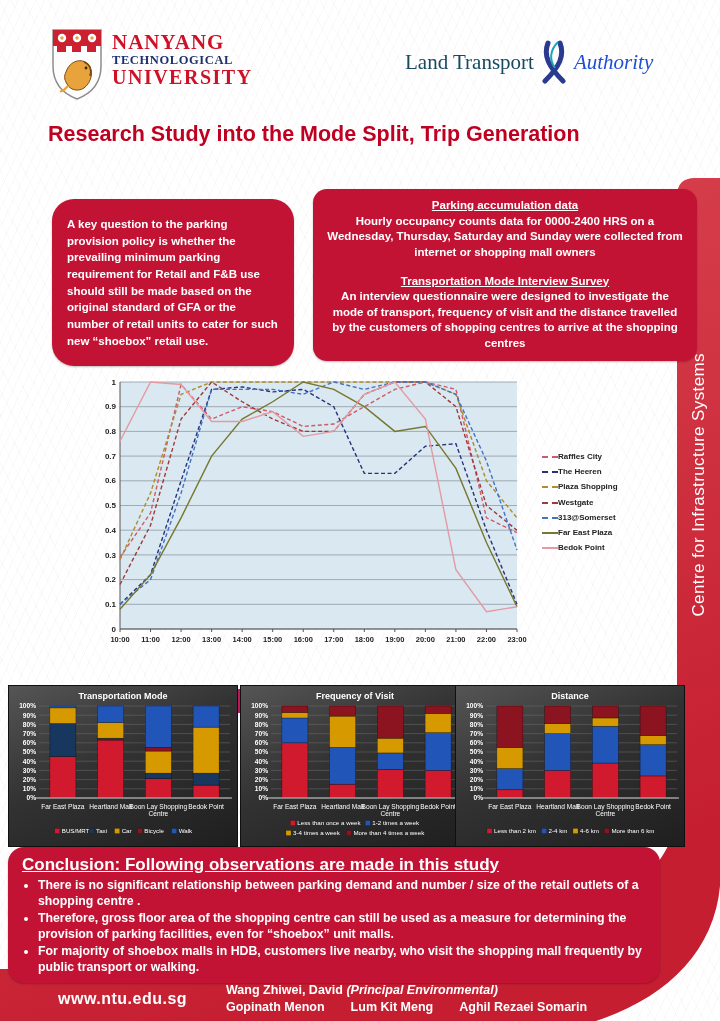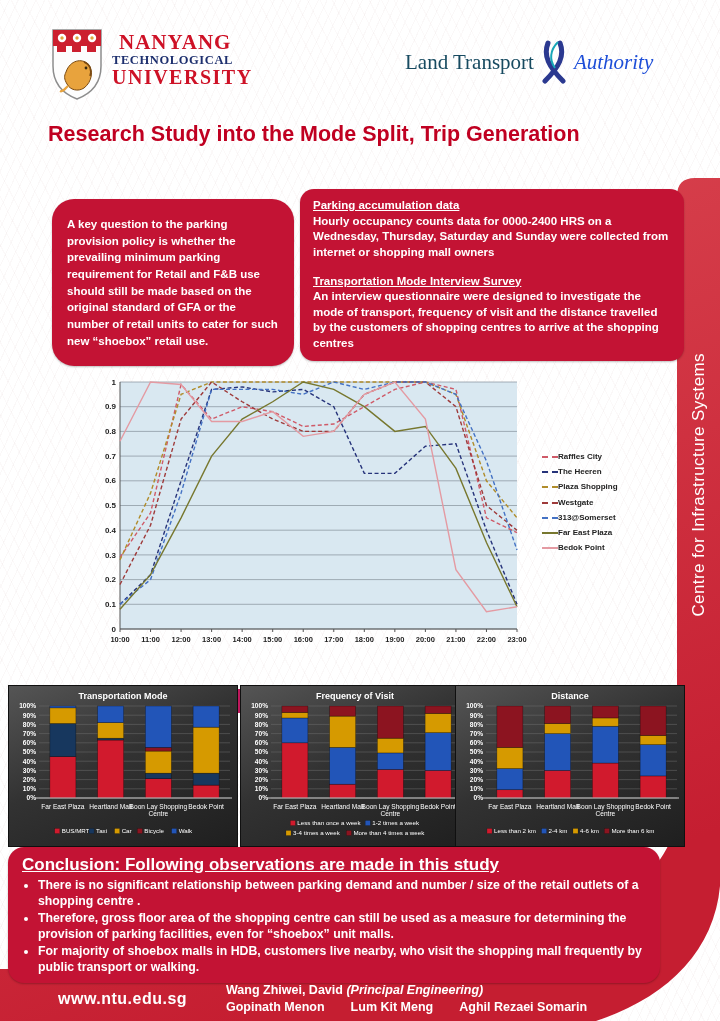--- a/index.html
+++ b/index.html
@@ -5,21 +5,21 @@
 <style>
   html,body{margin:0;padding:0;background:#e8e8e8;}
   .poster{position:relative;width:720px;height:1021px;background:#ffffff;overflow:hidden;
           font-family:"Liberation Sans",sans-serif;margin:0 auto;}
   .poster::before{content:"";position:absolute;inset:0;z-index:0;pointer-events:none;opacity:.55;
      background:
        repeating-linear-gradient(115deg, rgba(195,160,160,.14) 0 1px, transparent 1px 8px),
        repeating-linear-gradient(63deg, rgba(195,160,160,.10) 0 1px, transparent 1px 11px);}
   .z{position:absolute;z-index:2;}
   
-  .wordmark-l1{font-family:"Liberation Serif",serif;font-weight:bold;font-size:21px;color:#ce1126;letter-spacing:1px;line-height:1.0;margin-left:7px;}
+  .wordmark-l1{font-family:"Liberation Serif",serif;font-weight:bold;font-size:21px;color:#ce1126;letter-spacing:1px;line-height:1.0;}
   .wordmark-l2{font-family:"Liberation Serif",serif;font-weight:bold;font-size:12.5px;color:#1d2f6e;letter-spacing:.6px;line-height:1.15;}
   .wordmark-l3{font-family:"Liberation Serif",serif;font-weight:bold;font-size:20px;color:#ce1126;letter-spacing:1.5px;line-height:1.05;}
   .school{font-family:"Liberation Serif",serif;font-size:14px;color:#1d3a6e;}
   .lta{display:flex;align-items:center;gap:7px;font-family:"Liberation Serif",serif;font-size:21px;}
   .lta .lt{color:#174a60;} .lta .au{color:#1d4ed8;font-style:italic;}
   
   .page-title{font-size:21.5px;font-weight:bold;color:#c00021;line-height:1.32;}
   
   .redbox{background:#c31334;color:#fff;box-shadow:0 1px 2px rgba(0,0,0,.25);}
   .intro-box{border-radius:22px;padding:17px 15px;font-size:11.5px;font-weight:bold;line-height:1.45;}
@@ -98,21 +98,21 @@
 
 
   <div class="z page-title" style="left:48px;top:120px;width:620px;">
     <div>Research Study into the Mode Split, Trip Generation</div>
   </div>
 
   <div class="z redbox intro-box" style="left:52px;top:199px;width:212px;min-height:120px;">
     <span>A key question to the parking provision policy is whether the prevailing minimum parking requirement for Retail and F&amp;B use should still be made based on the original standard of GFA or the number of retail units to cater for such new “shoebox” retail use.</span>
   </div>
 
-  <div class="z redbox data-box" style="left:300px;top:189px;width:358px;">
+  <div class="z redbox data-box" style="left:313px;top:189px;width:358px;text-align:center;">
     <div class="hd">Parking accumulation data</div>
     <div>Hourly occupancy counts data for 0000-2400 HRS on a Wednesday, Thursday, Saturday and Sunday were collected from internet or shopping mall owners</div>
     <div class="gap"></div>
     <div class="hd">Transportation Mode Interview Survey</div>
     <div>An interview questionnaire were designed to investigate the mode of transport, frequency of visit and the distance travelled by the customers of shopping centres to arrive at the shopping centres</div>
   </div>
 
   <div class="z sideband-label-wrap">
     <div class="sideband-label">Centre for Infrastructure Systems</div>
   </div>
@@ -395,21 +395,21 @@
     <div class="hd">Conclusion: Following observations are made in this study</div>
     <ul>
       <li>There is no significant relationship between parking demand and number / size of the retail outlets of a shopping centre .</li>
       <li>Therefore, gross floor area of the shopping centre can still be used as a measure for determining the provision of parking facilities, even for “shoebox” unit malls.</li>
       <li>For majority of shoebox malls in HDB, customers live nearby, who visit the shopping mall frequently by public transport or walking.</li>
     </ul>
   </div>
 
   <div class="z website" style="left:58px;top:990px;">www.ntu.edu.sg</div>
   <div class="z pi-line" style="left:226px;top:983px;">
-    <span>Wang Zhiwei, David </span><span class="pi-role">(Principal Engineering)</span>
+    <span>Wang Zhiwei, David </span><span class="pi-role">(Principal Environmental)</span>
   </div>
   <div class="z authors" style="left:226px;top:1000px;">
     <span>Gopinath Menon</span>
     <span>Lum Kit Meng</span>
     <span>Aghil Rezaei Somarin</span>
   </div>
 
 </div>
 
 </body></html>

